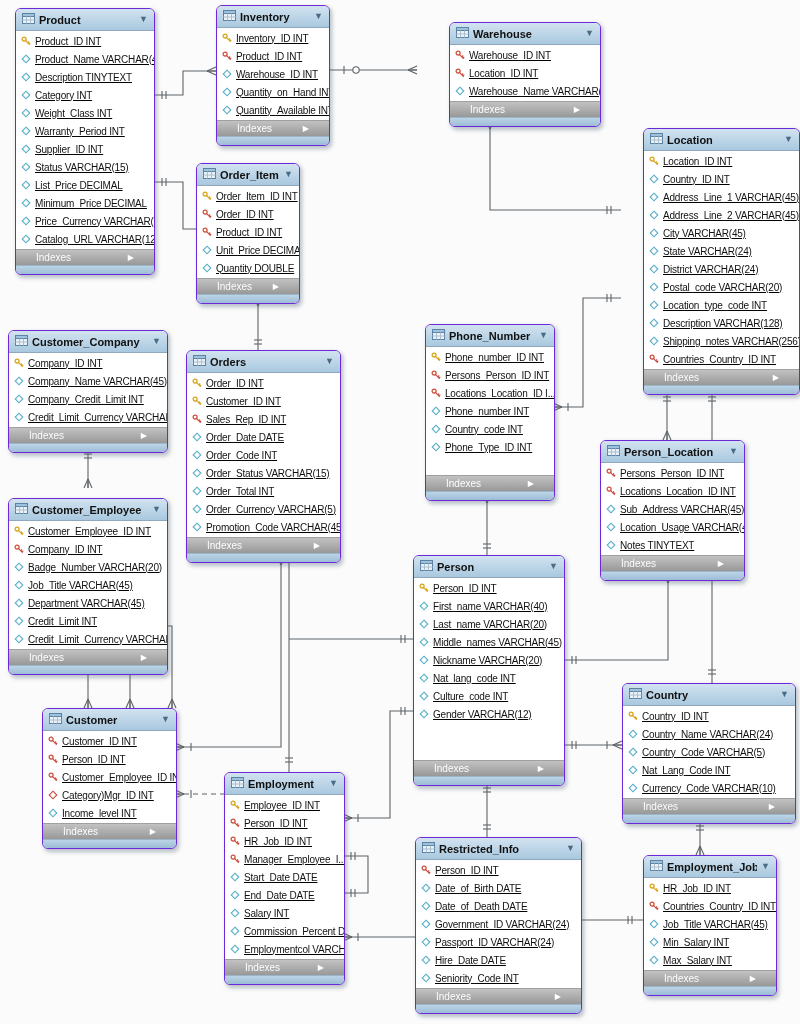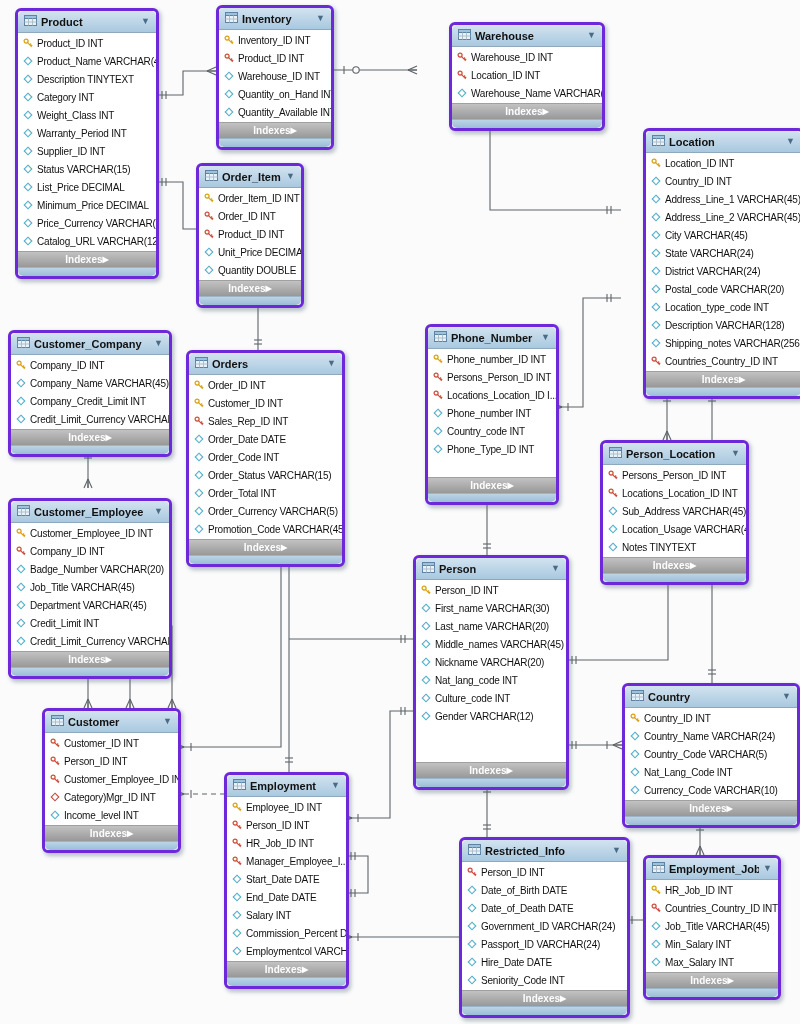--- a/index.html
+++ b/index.html
@@ -1,34 +1,34 @@
 <!DOCTYPE html>
 <html><head>
 <meta charset="utf-8">
 <style>
   html,body{margin:0;padding:0;background:#e8e8e8;}
   #canvas{position:relative;width:800px;height:1024px;background:#fbfbfb;overflow:hidden;
           font-family:"Liberation Sans",sans-serif;}
   #wires{position:absolute;left:0;top:0;z-index:1;}
   #tables{position:absolute;left:0;top:0;width:100%;height:100%;z-index:2;pointer-events:none;}
-  .tbl{position:absolute;border:3px solid #6d28d9;border-radius:6px;background:#fff;
+  .tbl{position:absolute;border:1px solid #6d28d9;border-radius:6px;background:#fff;
        box-shadow:2px 2.5px 4px rgba(80,100,120,.4);pointer-events:auto;}
   .hdr{height:21px;display:flex;align-items:center;gap:4px;padding:0 6px;
        background:linear-gradient(#d2e3f0,#a9c8df);border-bottom:1px solid #8fa8bc;
        border-radius:5px 5px 0 0;font-weight:bold;font-size:11px;color:#111;}
   .hname{flex:1;white-space:nowrap;overflow:hidden;}
   .harrow{color:#4a6b85;font-size:9px;line-height:1;}
-  .rows{padding:1px 0;}
+  .rows{padding:1px 0;text-decoration:underline;}
   .row{height:18px;display:flex;align-items:center;gap:4px;padding:0 5px;font-size:10px;
        color:#111;white-space:nowrap;overflow:hidden;letter-spacing:-0.2px;}
   .row .ic{flex:0 0 10px;display:flex;align-items:center;}
   .spacer{width:100%;}
-  .idx{height:15px;background:linear-gradient(#c2c2c2,#989898);color:#fdfdfd;font-weight:bold;
-       font-size:10px;display:flex;align-items:center;justify-content:center;
-       padding:0 6px;border-top:1px solid #a0a0a0;}
+  .idx{height:15px;background:linear-gradient(#c2c2c2,#989898);color:#fdfdfd;font-weight:normal;
+       font-size:10px;display:flex;align-items:center;justify-content:space-between;
+       padding:0 20px;border-top:1px solid #a0a0a0;}
   .iarrow{font-size:8px;color:#fff;}
   .ftr{height:8px;background:linear-gradient(#bcd4e6,#9cbdd6);border-radius:0 0 5px 5px;
        border-top:1px solid #9ab4c8;}
 </style>
 </head>
 <body>
 
 <div id="canvas">
   <svg id="wires" width="800" height="1024">
       <g stroke="#5f6468" fill="none" stroke-width="1.1">
@@ -1030,21 +1030,21 @@
               </svg>
             </span>
        <span class="txt">Person_ID INT</span>
      </div>
           <div class="row">
        <span class="ic">
               <svg width="10" height="10" viewBox="0 0 10 10">
                 <path d="M5 1.2 L8.8 5 L5 8.8 L1.2 5 Z" fill="#fff" stroke="#55aecb" stroke-width="1.1"></path>
               </svg>
             </span>
-       <span class="txt">First_name VARCHAR(30)</span>
+       <span class="txt">First_name VARCHAR(40)</span>
      </div>
           <div class="row">
        <span class="ic">
               <svg width="10" height="10" viewBox="0 0 10 10">
                 <path d="M5 1.2 L8.8 5 L5 8.8 L1.2 5 Z" fill="#fff" stroke="#55aecb" stroke-width="1.1"></path>
               </svg>
             </span>
        <span class="txt">Last_name VARCHAR(20)</span>
      </div>
           <div class="row">
@@ -1314,21 +1314,21 @@
             </span>
        <span class="txt">Employmentcol VARCH...</span>
      </div>
         </div>
      <div class="idx">
        <span>Indexes</span>
        <span class="iarrow">▶</span>
      </div>
      <div class="ftr"></div>
       </div>
-      <div class="tbl" style="left: 415px; top: 837px; width: 165px; margin-left: 44px;">
+      <div class="tbl" style="left: 415px; top: 837px; width: 165px;">
         <div class="hdr">
        <span class="ic">
          <svg width="13" height="11" viewBox="0 0 13 11">
               <rect x="0.5" y="0.5" width="12" height="10" fill="#eaf2f9" stroke="#5d83a4"></rect>
               <rect x="0.5" y="0.5" width="12" height="3" fill="#9fc2dc" stroke="#5d83a4"></rect>
               <line x1="4.5" y1="3.5" x2="4.5" y2="10.5" stroke="#aebfcc"></line>
               <line x1="8.5" y1="3.5" x2="8.5" y2="10.5" stroke="#aebfcc"></line>
               <line x1="0.5" y1="7" x2="12.5" y2="7" stroke="#aebfcc"></line>
             </svg>
        </span>

